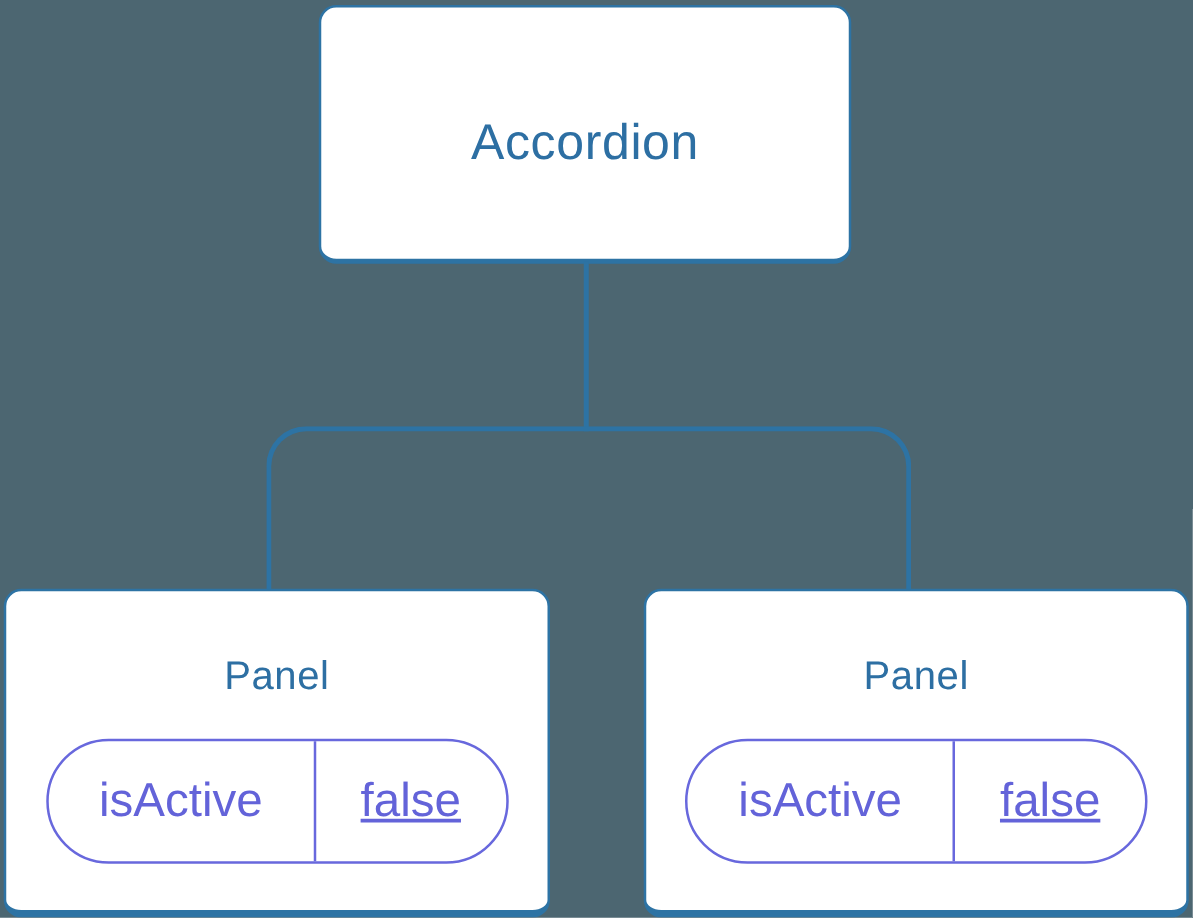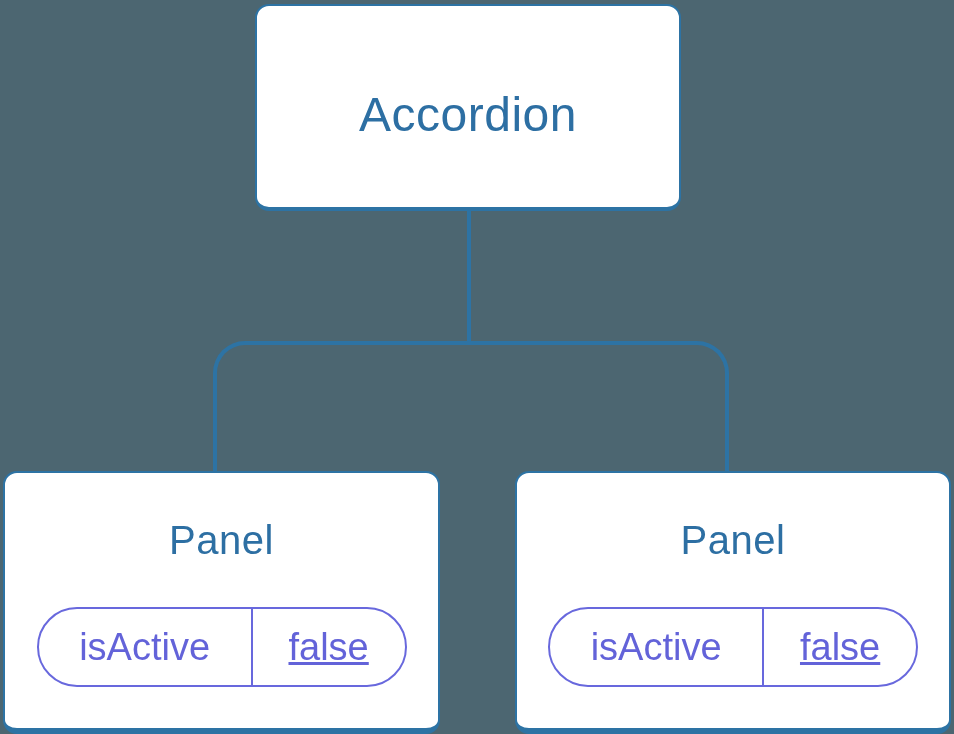--- a/index.html
+++ b/index.html
@@ -24,21 +24,21 @@
     left: 255px; top: 4px;
     width: 426px; height: 207px;
     border-bottom-width: 4px;
     border-radius: 14px;
     display: flex;
     align-items: center;
     justify-content: center;
   }
   .node-title {
     color: var(--title-text, #2D6FA3);
-    font-size: 48px;
+    font-size: 40px;
     letter-spacing: 0.5px;
     margin-top: 16px;
   }
   .connector-vertical {
     position: absolute;
     left: 467px; top: 209px;
     width: 4px; height: 136px;
     background: var(--line, #2D73A4);
   }
   .connector-bracket {
@@ -57,28 +57,28 @@
     border-radius: 14px;
     display: flex;
     flex-direction: column;
     align-items: center;
     padding-top: 44px;
   }
   .panel-left  { left: 3px;   width: 437px; }
   .panel-right { left: 515px; width: 436px; }
   .panel-title {
     color: var(--title-text, #2D6FA3);
-    font-size: 40px;
+    font-size: 32px;
     line-height: 46px;
     letter-spacing: 0.5px;
   }
   .state-pill {
-    margin-top: 44px;
+    margin-top: 28px;
     width: 370px;
-    height: 80px;
+    height: 100px;
     box-sizing: border-box;
     border: 2px solid var(--state-border, #6868DD);
     border-radius: 52px;
     display: flex;
     align-items: stretch;
     background: var(--node-fill, #FFFFFF);
   }
   .state-cell {
     display: flex;
     align-items: center;

